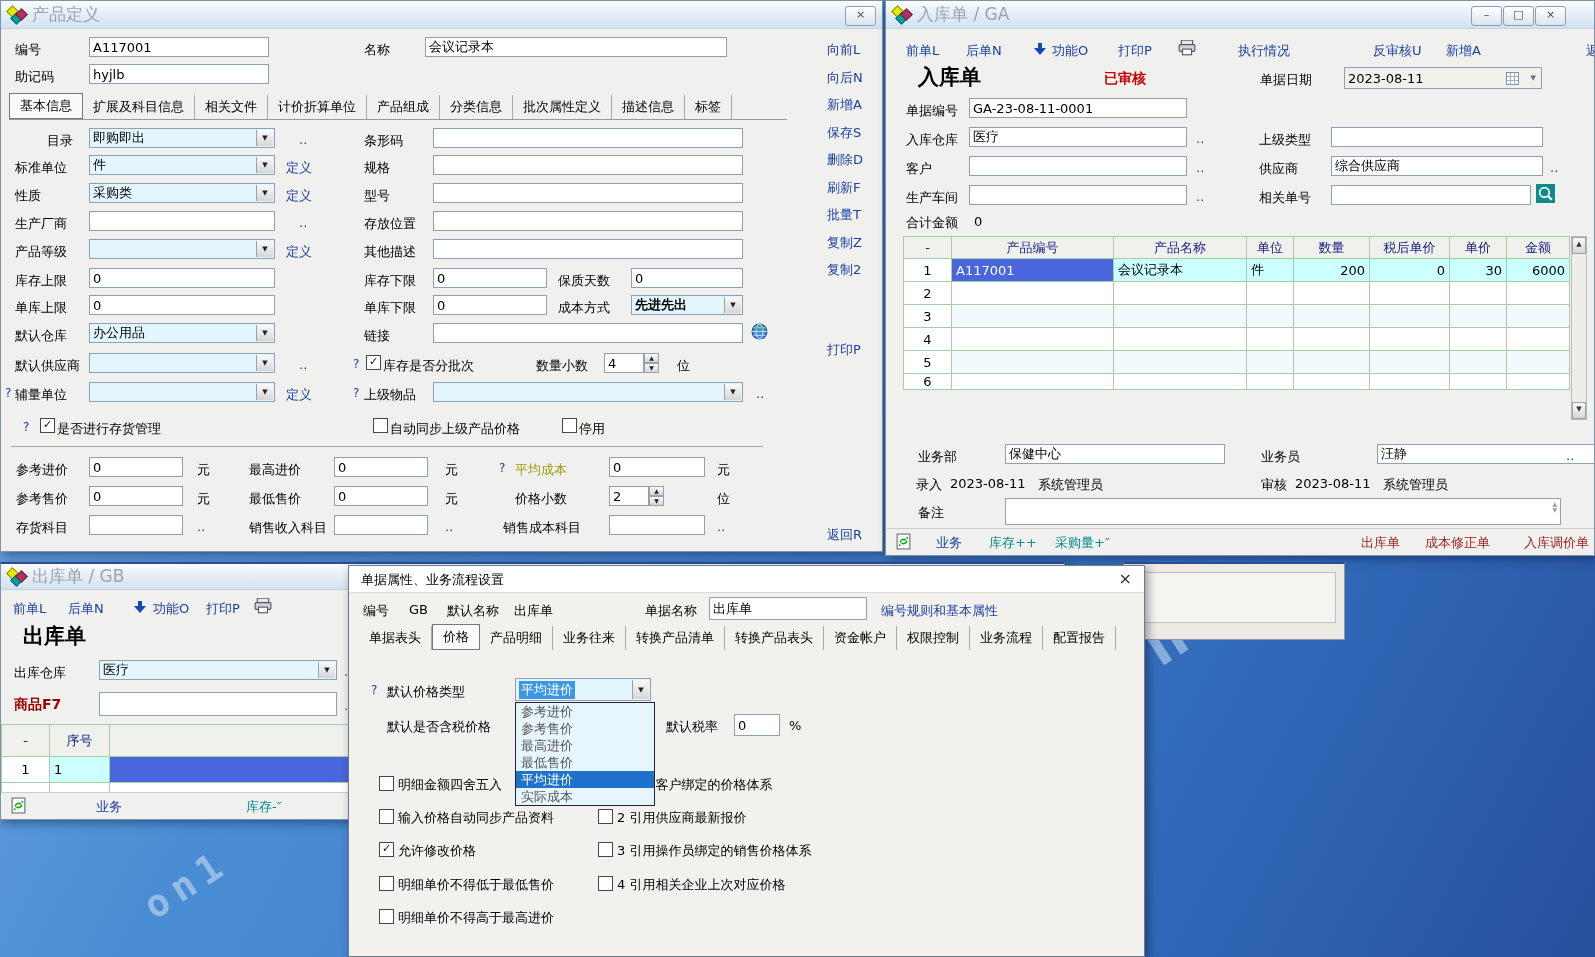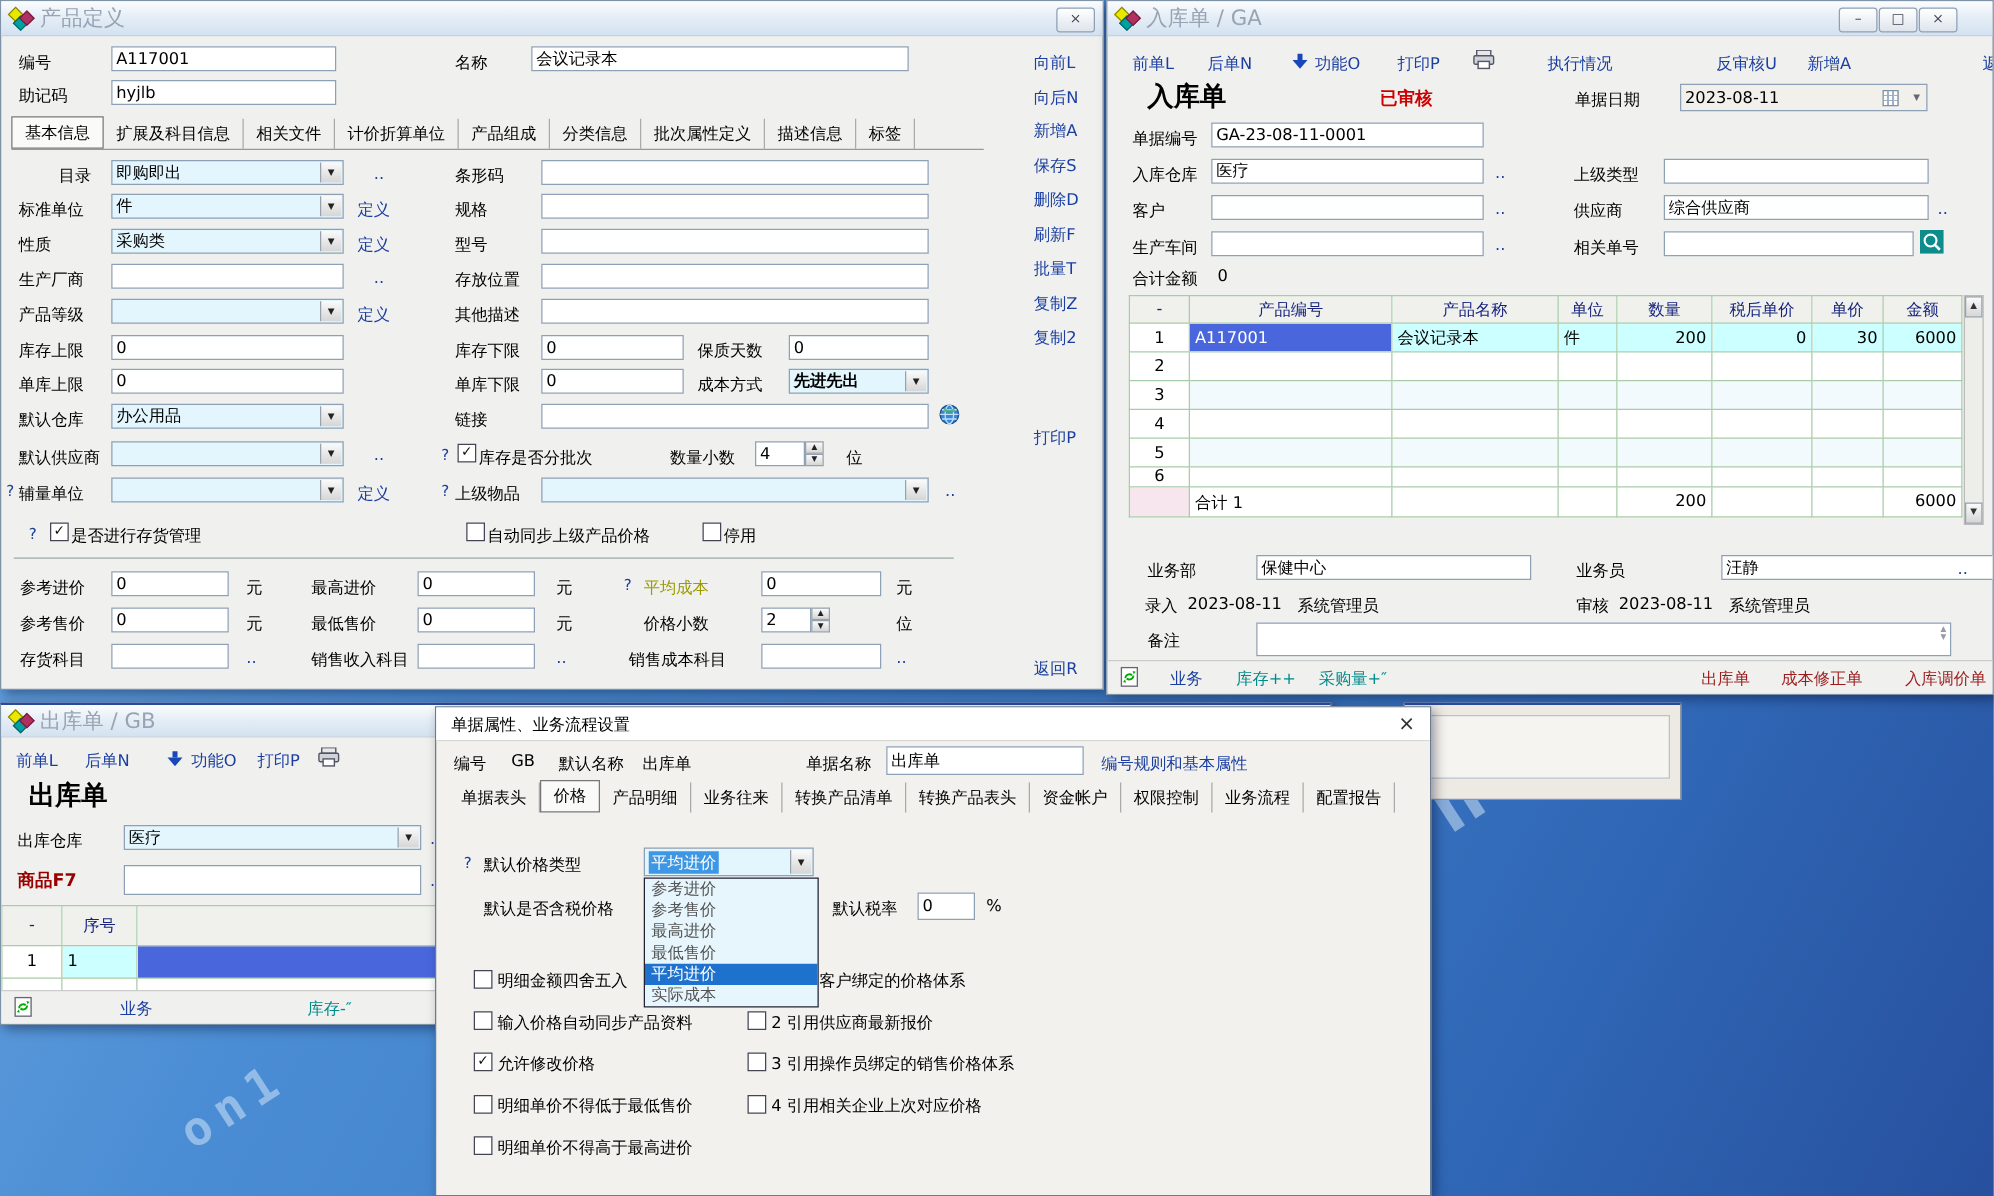--- a/index.html
+++ b/index.html
@@ -497,30 +497,20 @@
     <tr style="height:16px;">
           <td class="rn">6</td>
           <td></td>
           <td></td>
           <td></td>
           <td></td>
           <td></td>
           <td></td>
           <td></td>
         </tr>
-    <tr style="height:24px;">
-      <td class="rnh"></td>
-      <td>合计 1</td>
-      <td></td>
-          <td></td>
-      <td class="num">200</td>
-      <td></td>
-          <td></td>
-      <td class="num">6000</td>
-    </tr>
   </tbody>
     </table>
   <div class="scr" style="left:685px;top:235px;height:184px;">
     <span style="top:0;">▲</span>
     <span style="bottom:0;">▼</span>
   </div>
 
   <span class="lb" style="left:32px;top:447px;">业务部</span>
   <div class="in" style="left:119px;top:443px;width:220px;">
       <span>保健中心</span>

